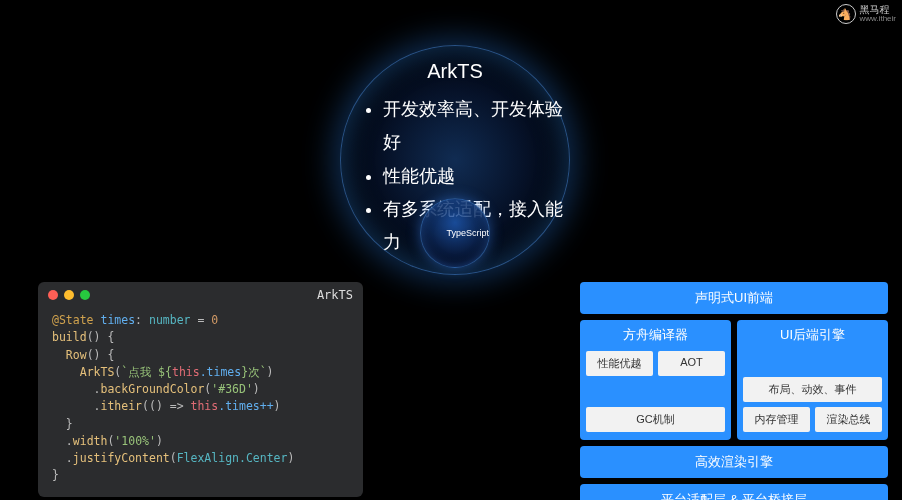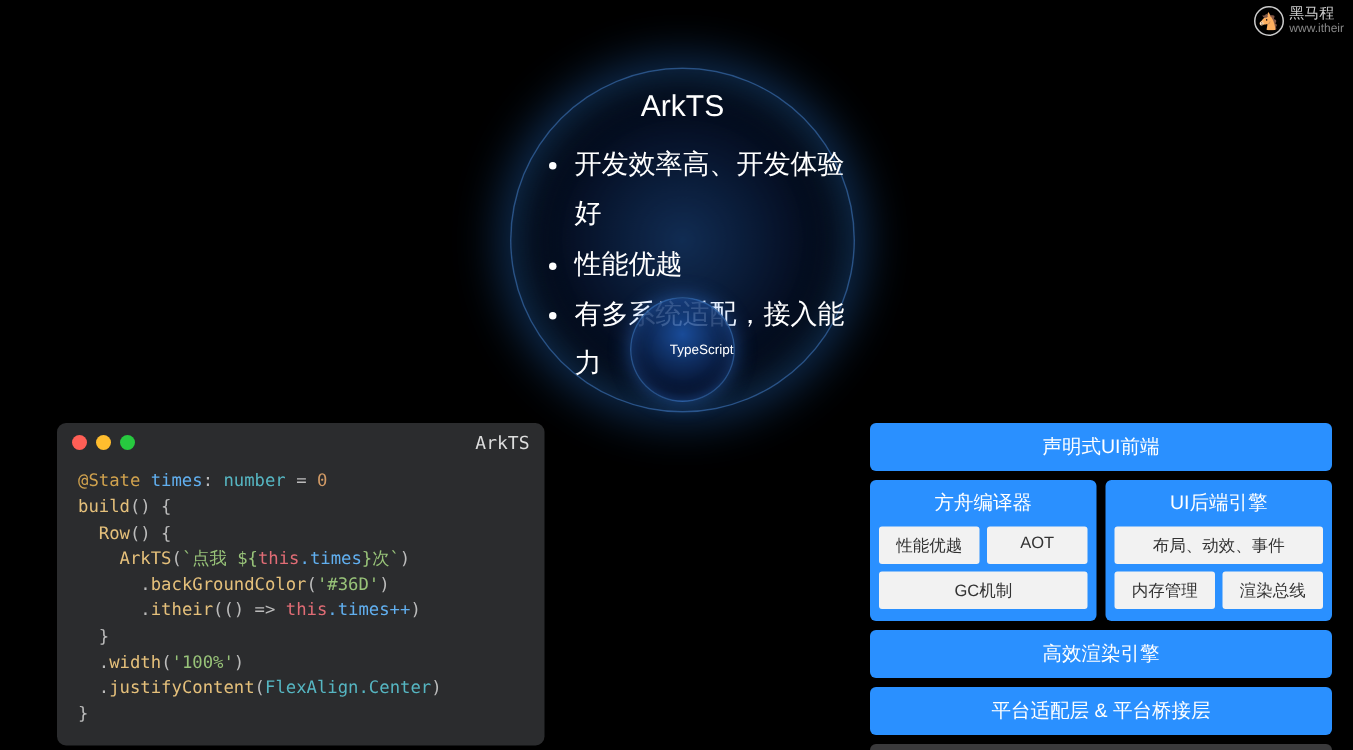--- a/index.html
+++ b/index.html
@@ -128,21 +128,21 @@
   .sub-row { display:flex; gap:5px; }
   .sub {
     flex:1;
     background:#f2f2f2;
     color:#333;
     font-size:11px;
     text-align:center;
     padding:5px 2px;
     border-radius:2px;
   }
-  .sub.full { flex:1; }
+  .sub.full { flex:1;margin-top:26px; }
   .box.dark { background:#3a3a3c; }
 </style>
 </head>
 <body>
 
 <div class="top-right-brand">
   <div class="brand-icon">🐴</div>
   <div class="brand-text">
     <span>黑马程</span>
     <span style="font-size:8px;color:#888">www.itheir</span>

